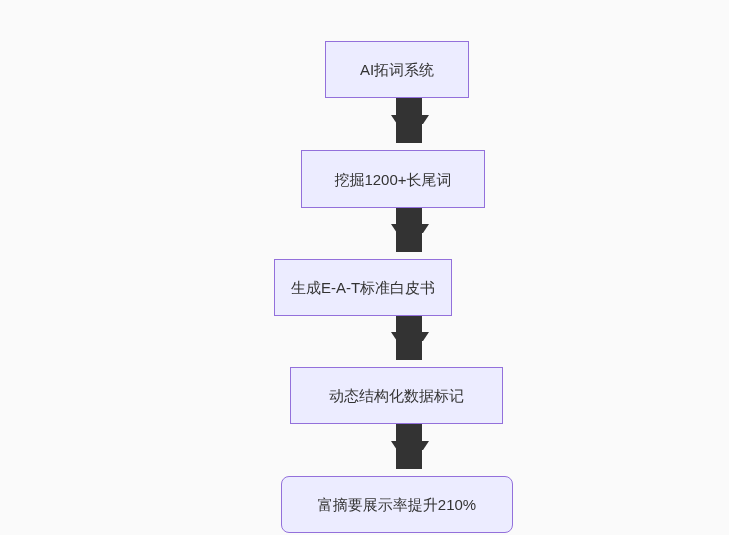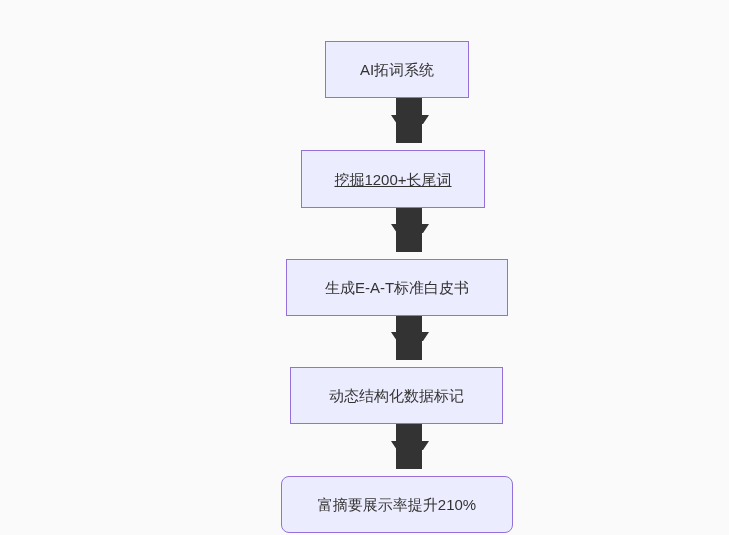--- a/index.html
+++ b/index.html
@@ -63,30 +63,30 @@
 
   <div class="node" style="left:299px; top:15px; width:144px; height:57px;">
     <span>AI拓词系统</span>
   </div>
 
   <div class="arrow" style="left:365px; top:72px; height:52px;">
     <div class="arrow-line"></div>
     <div class="arrow-head"></div>
   </div>
 
-  <div class="node" style="left:275px; top:124px; width:184px; height:58px;text-decoration:underline;">
+  <div class="node" style="left:275px; top:124px; width:184px; height:58px;">
     <span>挖掘1200+长尾词</span>
   </div>
 
   <div class="arrow" style="left:365px; top:182px; height:51px;">
     <div class="arrow-line"></div>
     <div class="arrow-head"></div>
   </div>
 
-  <div class="node" style="left:260px; top:233px; width:222px; height:57px;">
+  <div class="node" style="left:248px; top:233px; width:178px; height:57px;">
     <span>生成E-A-T标准白皮书</span>
   </div>
 
   <div class="arrow" style="left:365px; top:290px; height:51px;">
     <div class="arrow-line"></div>
     <div class="arrow-head"></div>
   </div>
 
   <div class="node" style="left:264px; top:341px; width:213px; height:57px;">
     <span>动态结构化数据标记</span>

